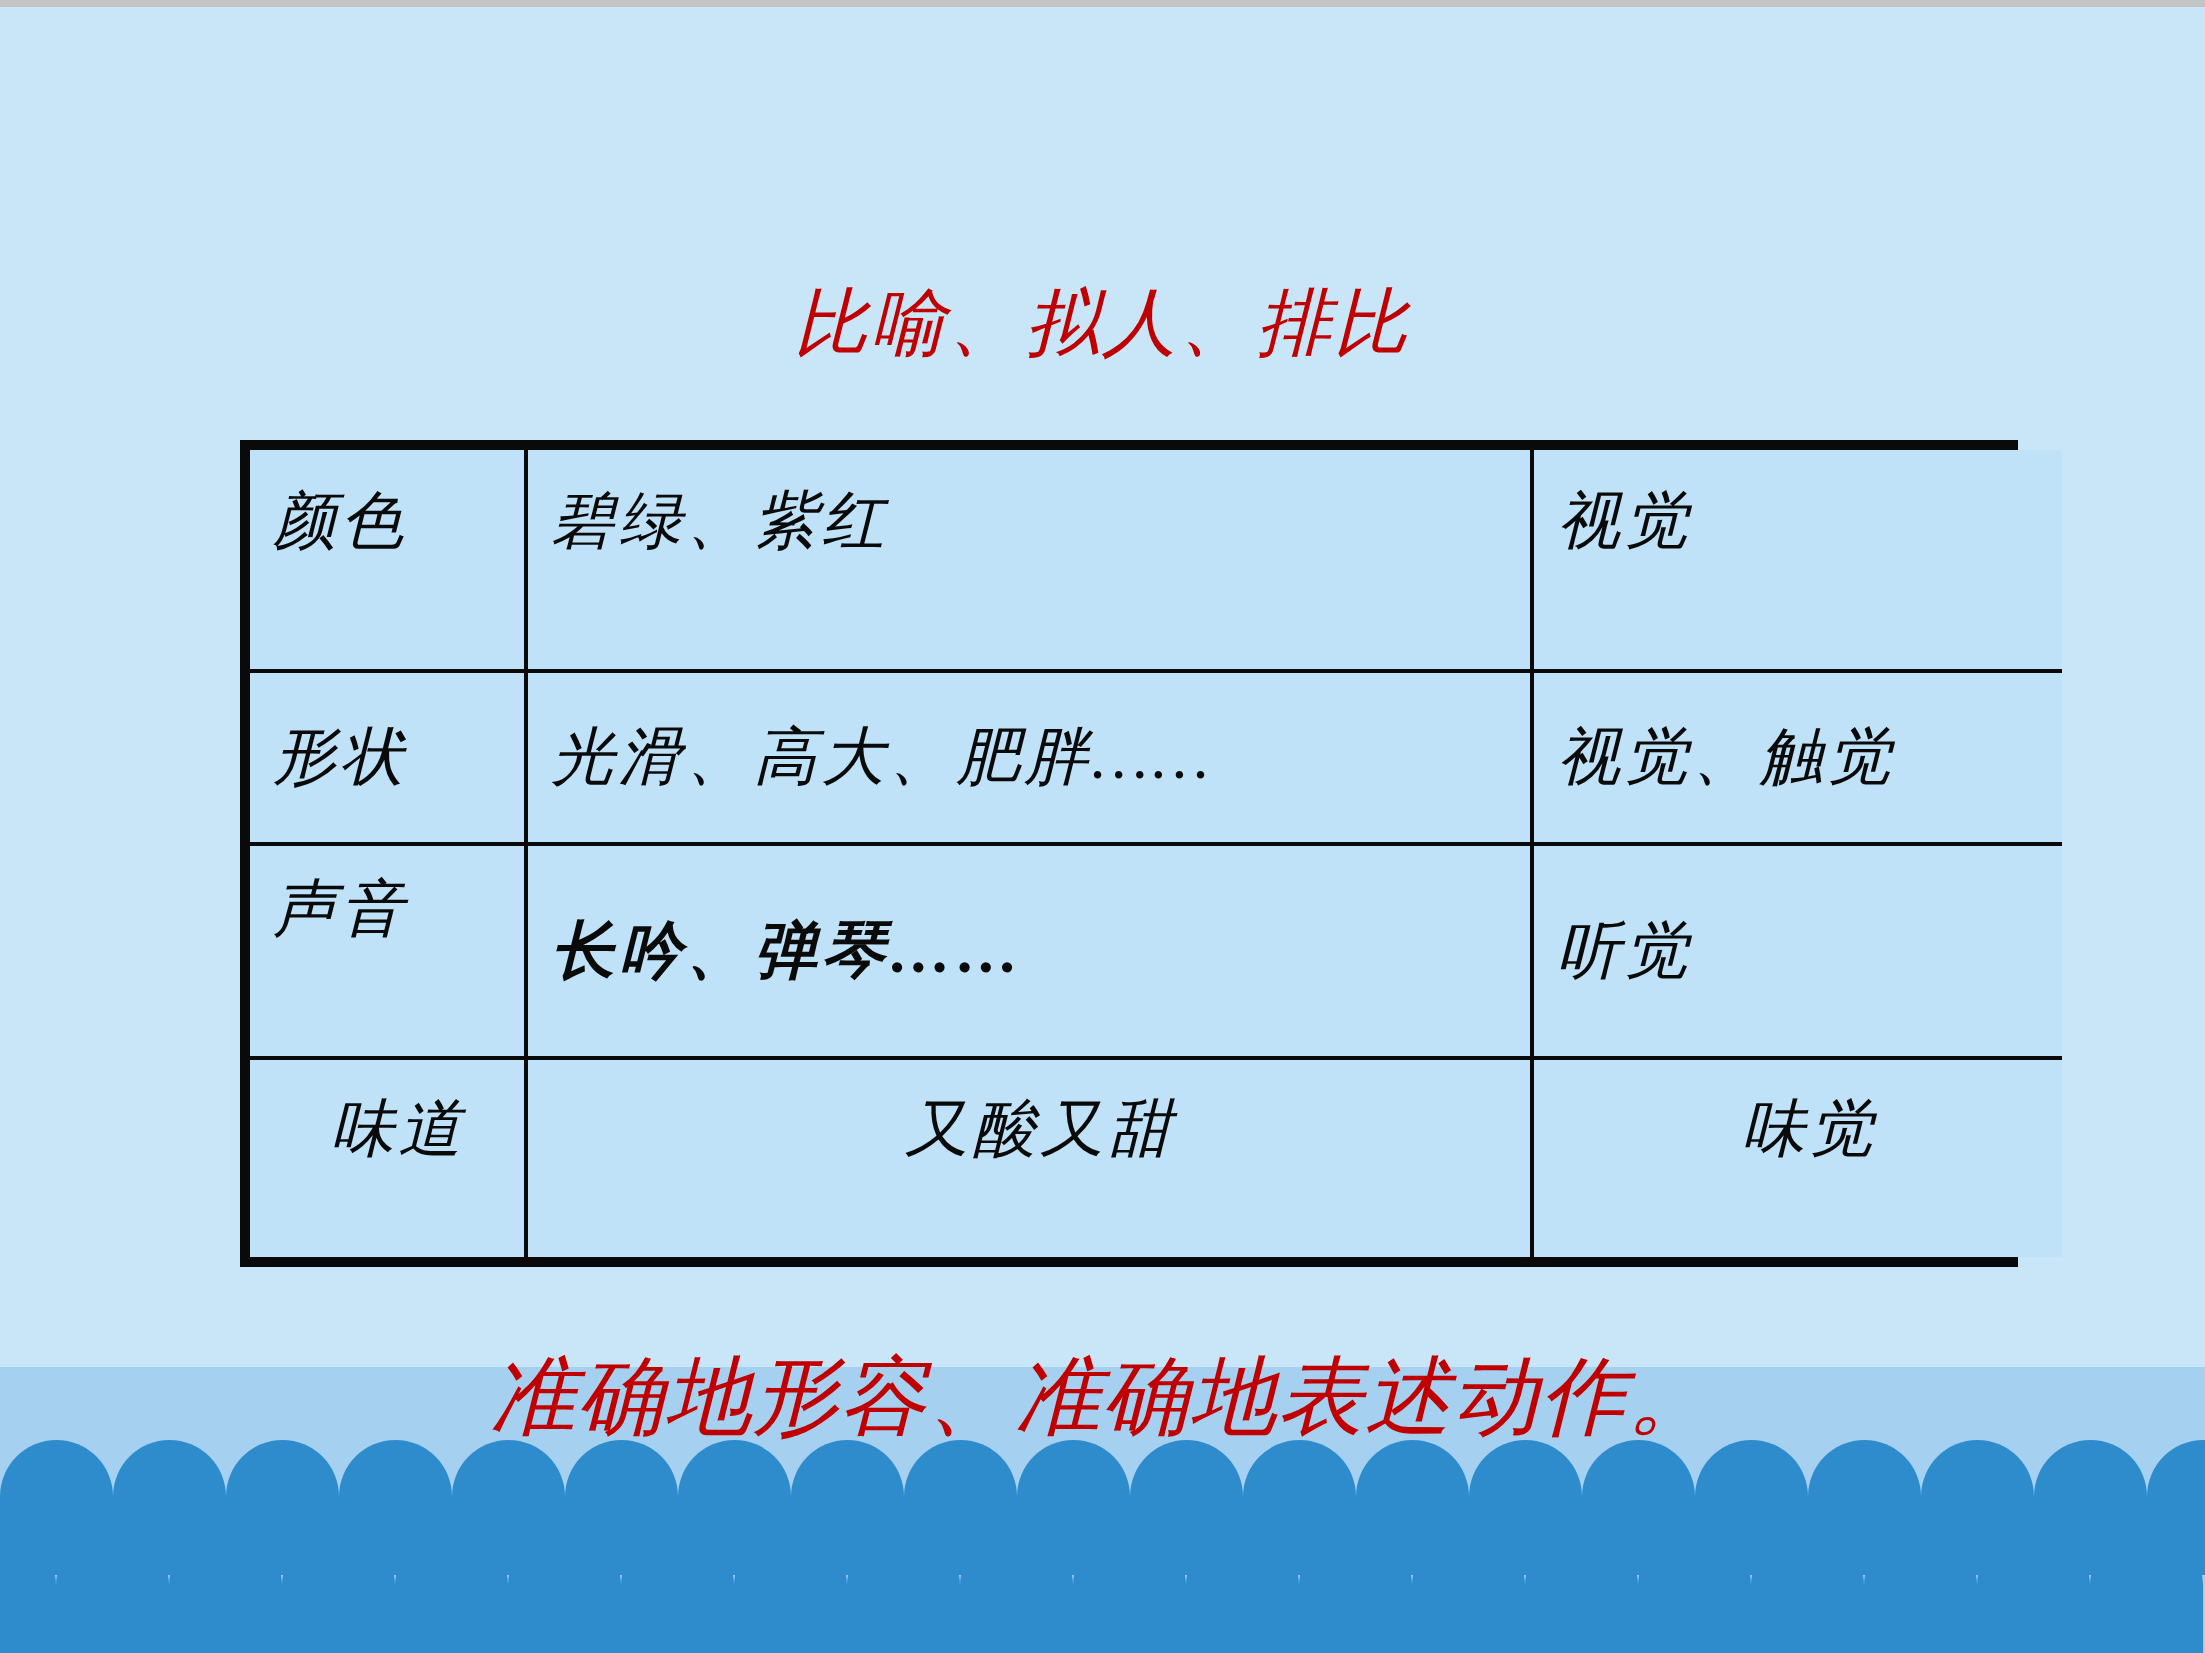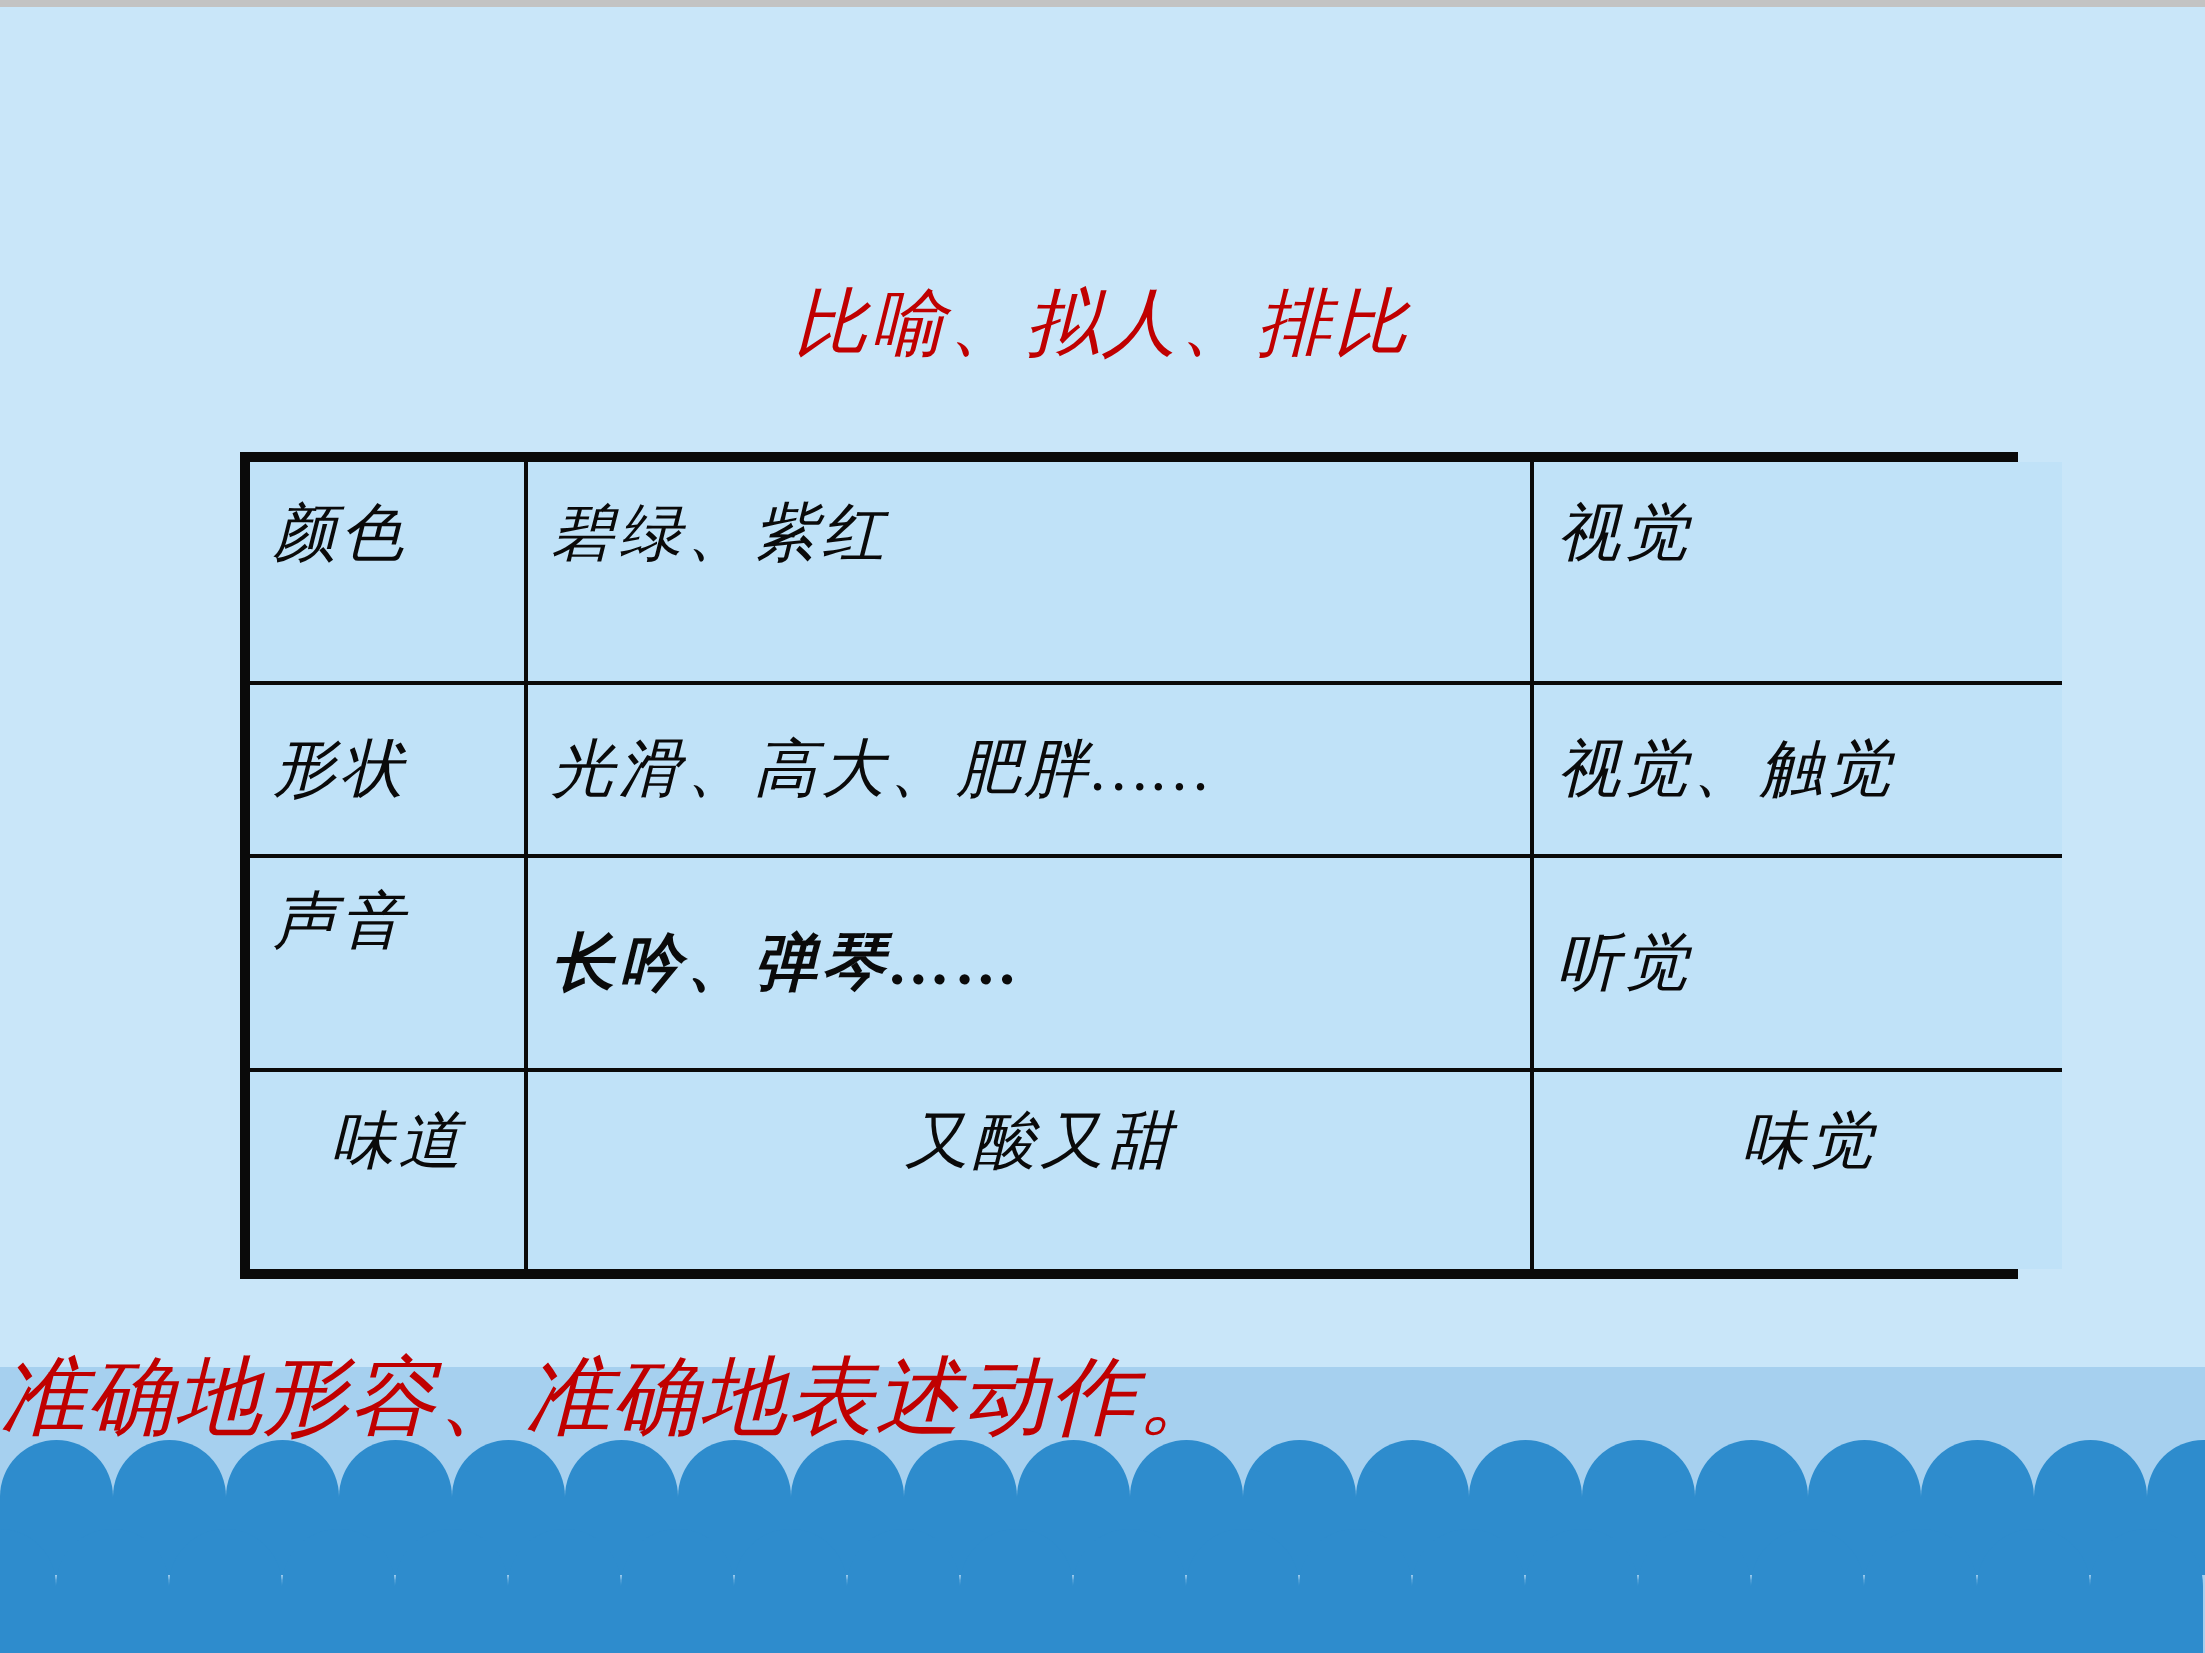--- a/index.html
+++ b/index.html
@@ -92,21 +92,21 @@
     letter-spacing: 3.1px;
     font-family: "Liberation Serif", "DejaVu Serif", serif;
     font-style: italic;
     white-space: nowrap;
   }
 
   
   .table-wrap {
     position: absolute;
     left: 240px;
-    top: 452px;
+    top: 440px;
     width: 1778px;
     height: 827px;
     border: 10.7px solid #0a0a0a;
     box-sizing: border-box;
     background: #c0e2f8;
   }
   .tbl {
     width: 100%;
     height: 100%;
     border-collapse: collapse;
@@ -146,21 +146,21 @@
   .tbl tr.r2 { height: 173px; padding-left: 30px; }
   .tbl tr.r3 { height: 214px; padding-left: 27px; }
   .tbl tr.r4 { height: 198px; }
 
   
   .caption {
     position: absolute;
     left: 0;
     top: 1348px;
     width: 2205px;
-    text-align: left;
+    text-align: center;
     color: #c00000;
     font-size: 86px;
     line-height: 1.15;
     letter-spacing: 1.5px;
     font-style: italic;
     font-family: "Liberation Serif", "DejaVu Serif", serif;
     white-space: nowrap;
   }
 </style>
 </head>

